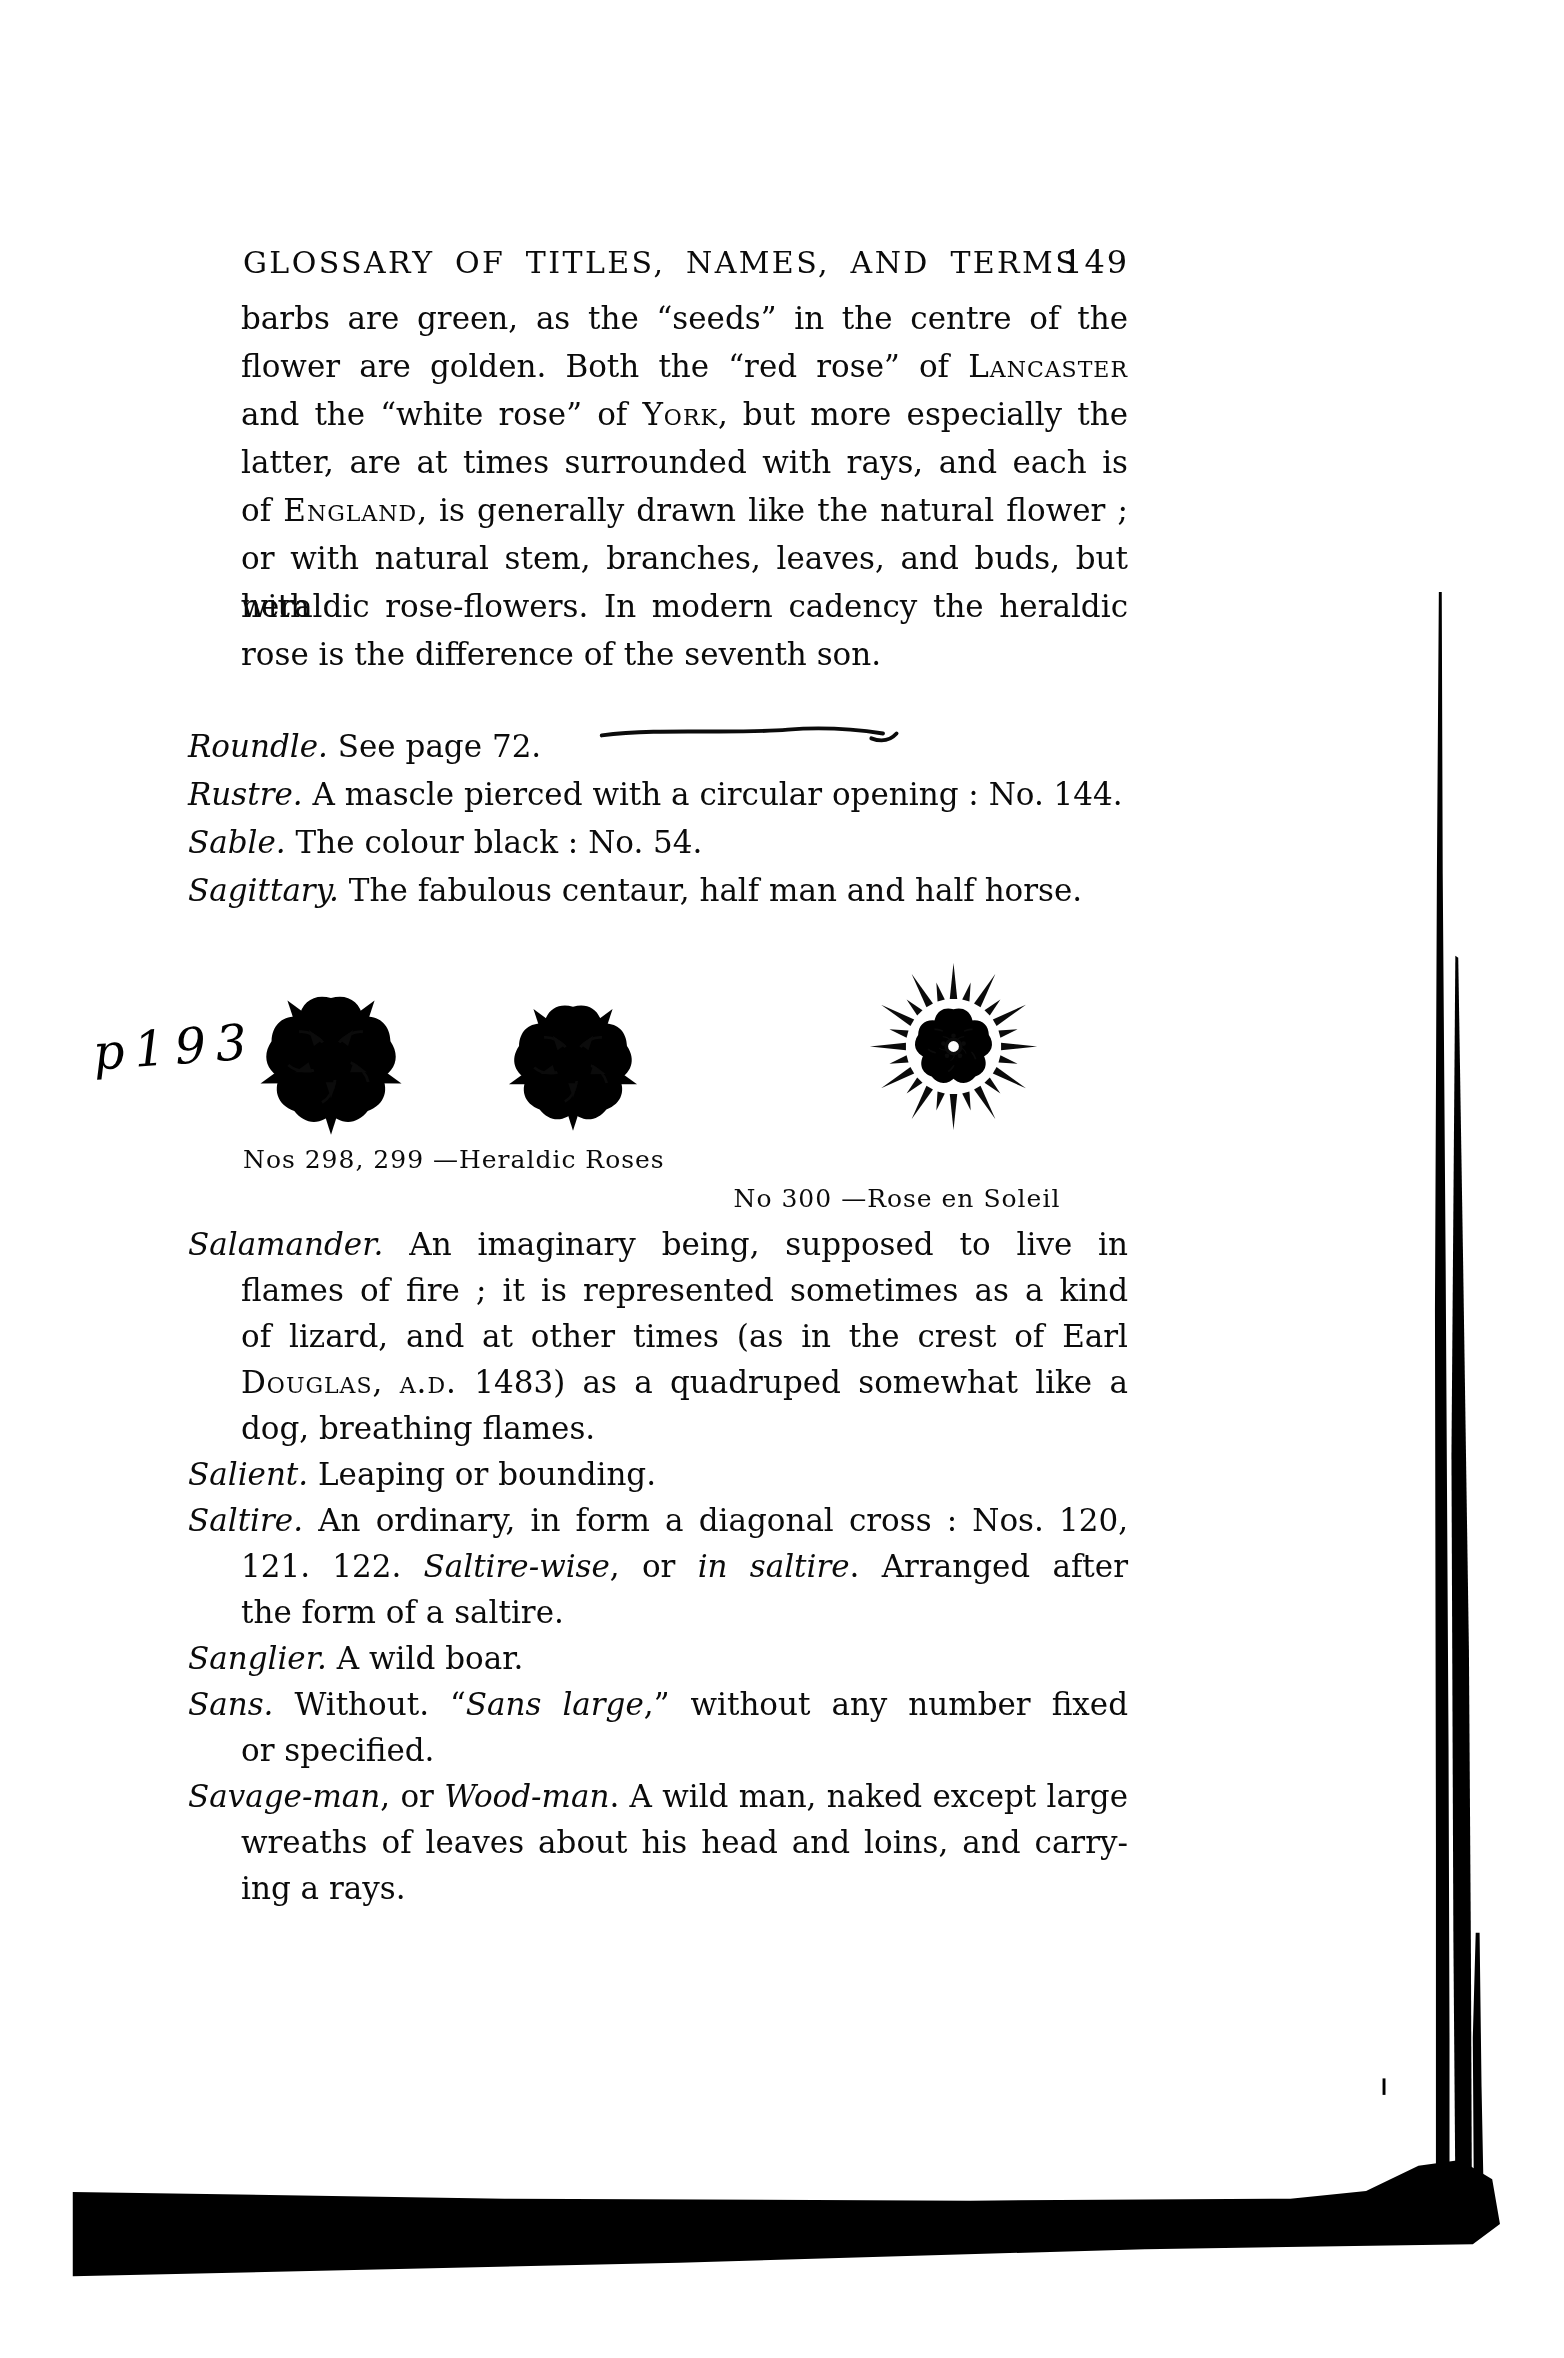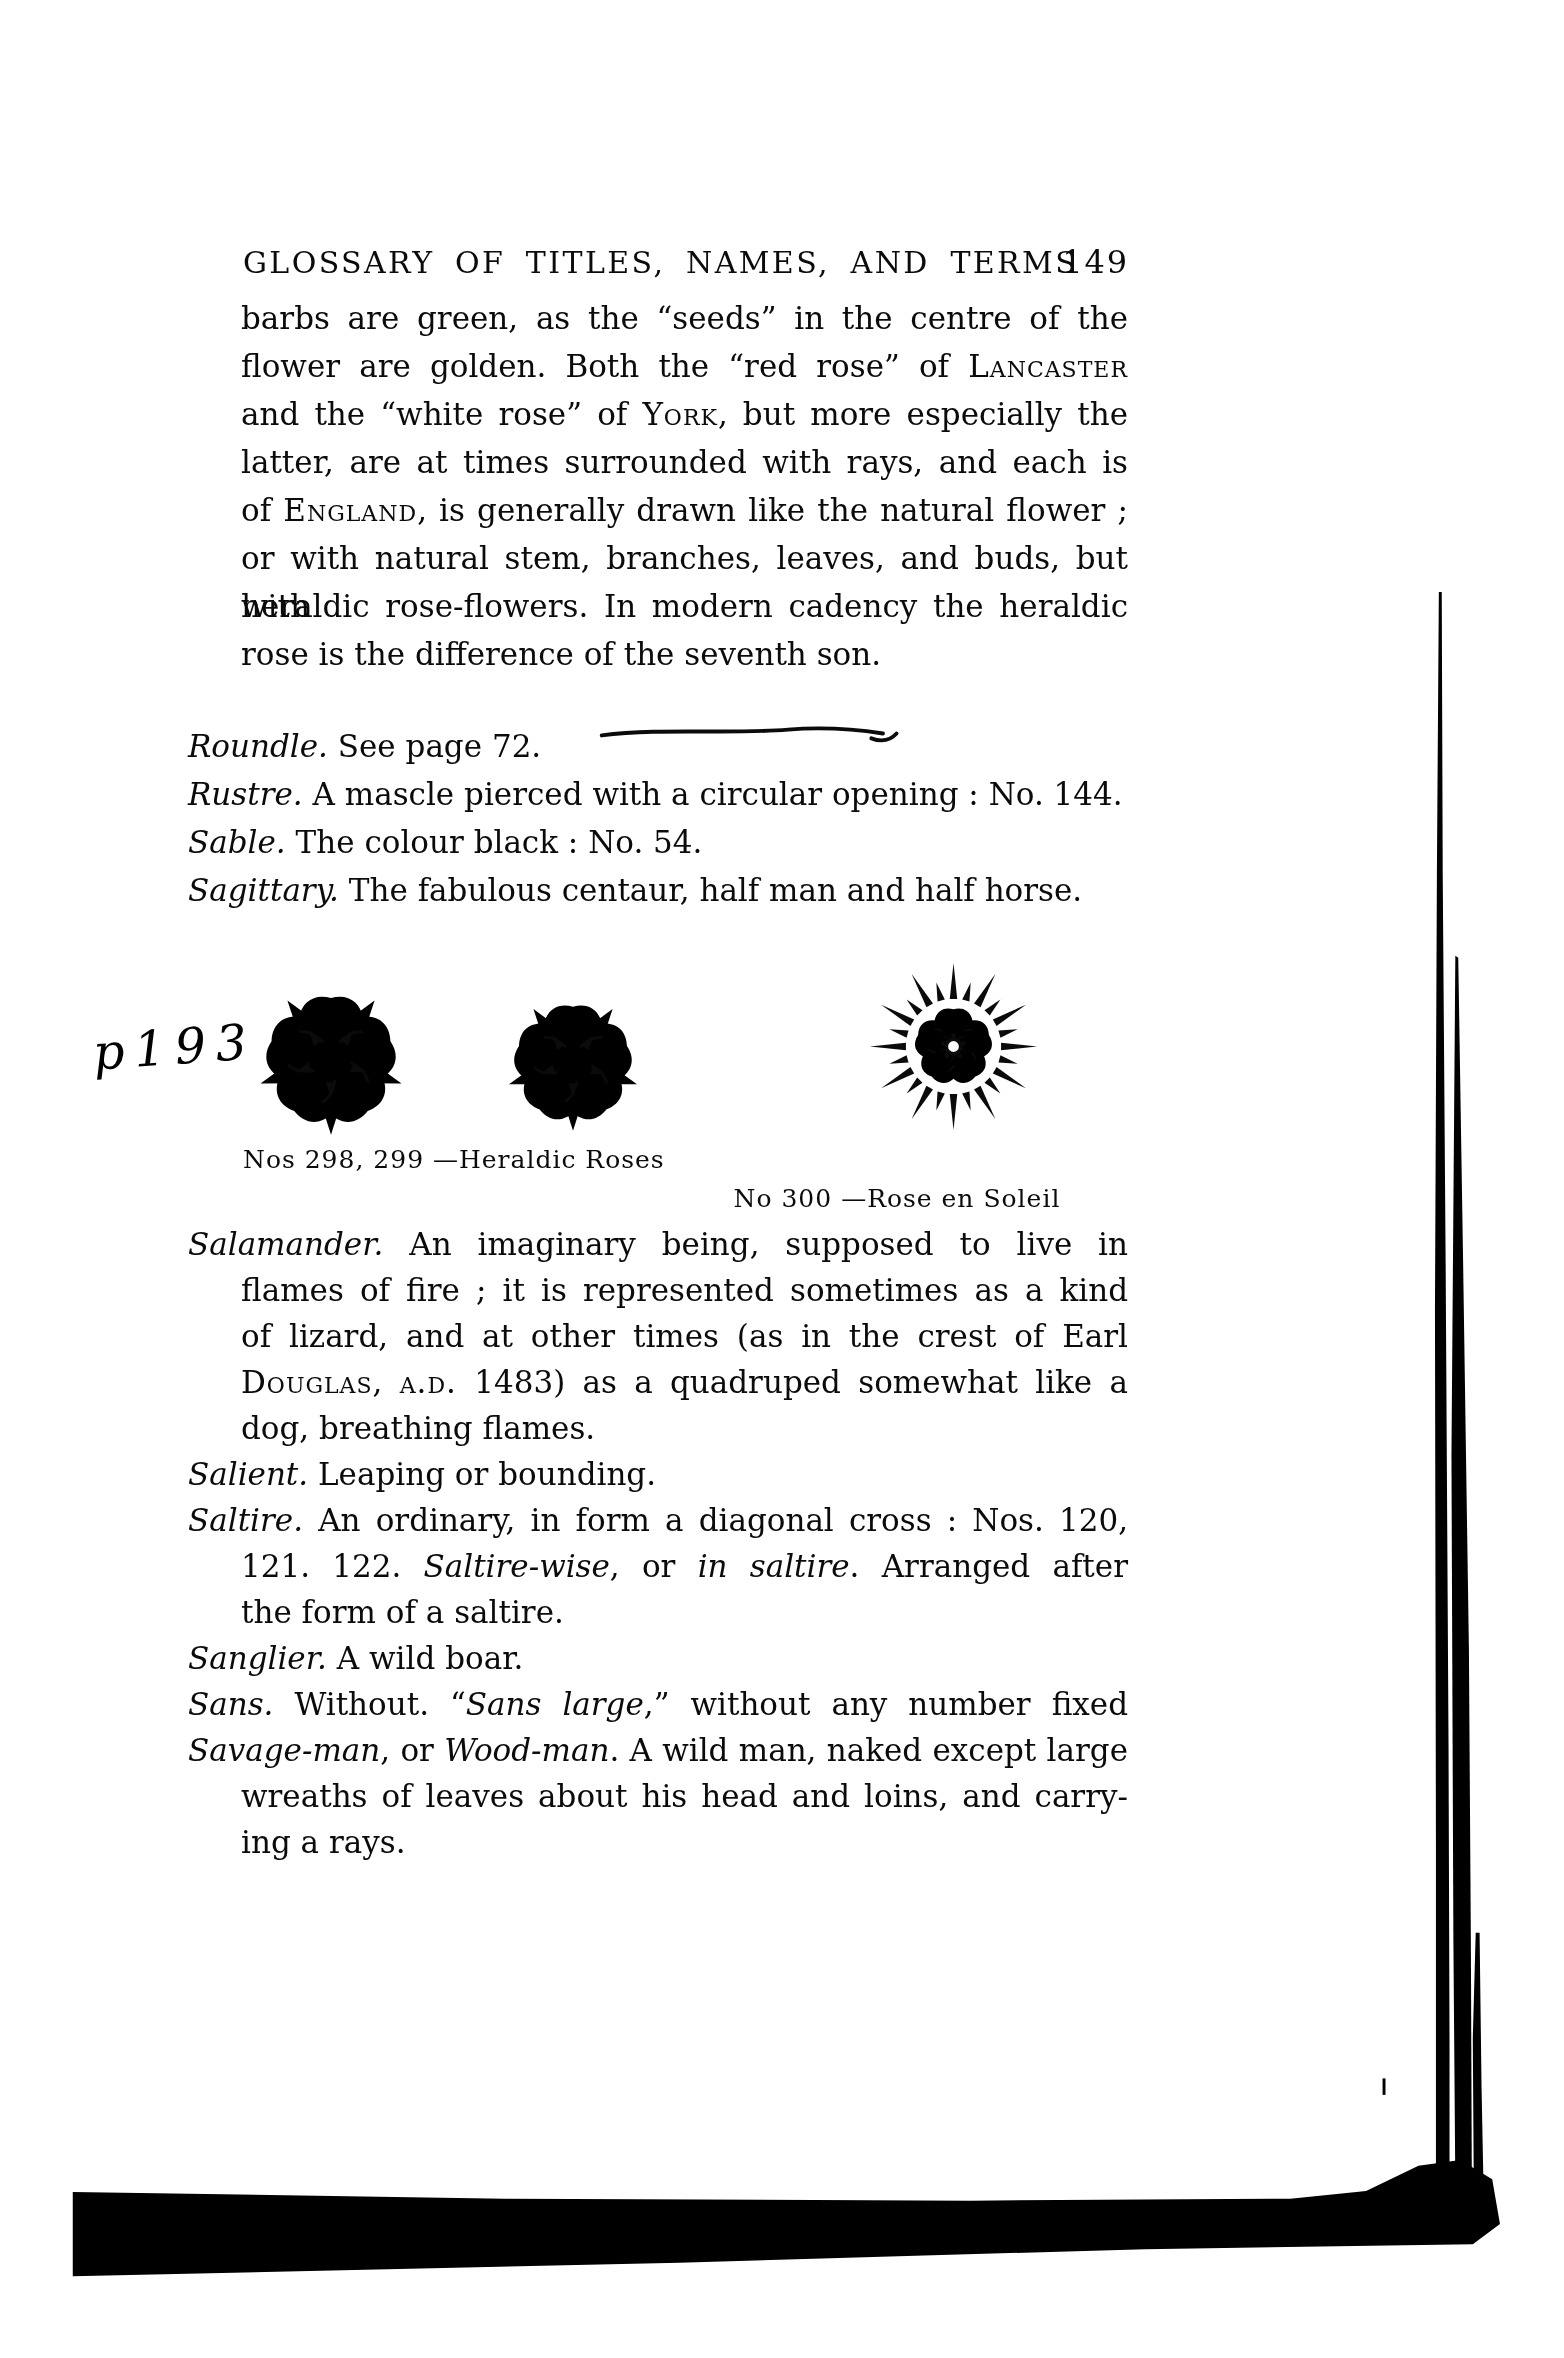--- a/index.html
+++ b/index.html
@@ -213,20 +213,21 @@
     <div class="line j"><span class="seg-p">flames of fire ; it is represented sometimes as a kind</span></div>
     <div class="line j"><span class="seg-p">of lizard, and at other times (as in the crest of Earl</span></div>
     <div class="line j"><span class="seg-sc">Douglas</span><span class="seg-p">, </span><span class="seg-sc">a.d.</span><span class="seg-p"> 1483) as a quadruped somewhat like a</span></div>
     <div class="line"><span class="seg-p">dog, breathing flames.</span></div>
     <div class="line hang"><span class="seg-i">Salient.</span><span class="seg-p">  Leaping or bounding.</span></div>
     <div class="line hang j"><span class="seg-i">Saltire.</span><span class="seg-p">  An ordinary, in form a diagonal cross : Nos. 120,</span></div>
     <div class="line j"><span class="seg-p">121. 122.   </span><span class="seg-i">Saltire-wise</span><span class="seg-p">, or </span><span class="seg-i">in saltire</span><span class="seg-p">.   Arranged after</span></div>
     <div class="line"><span class="seg-p">the form of a saltire.</span></div>
     <div class="line hang"><span class="seg-i">Sanglier.</span><span class="seg-p">  A wild boar.</span></div>
     <div class="line hang j"><span class="seg-i">Sans.</span><span class="seg-p">  Without.   “</span><span class="seg-i">Sans large</span><span class="seg-p">,” without any number fixed</span></div>
+    <div class="line"><span class="seg-p">or specified.</span></div>
     <div class="line hang j"><span class="seg-i">Savage-man</span><span class="seg-p">, or </span><span class="seg-i">Wood-man</span><span class="seg-p">.  A wild man, naked except large</span></div>
     <div class="line j"><span class="seg-p">wreaths of leaves about his head and loins, and carry-</span></div>
     <div class="line"><span class="seg-p">ing a rays.</span></div>
   </div>
 
   <svg class="artifacts" viewBox="0 0 1612 2430" width="1564" height="2358">
     <g>
       <polygon points="1483,610 1486,610 1487,900 1490,1300 1493,1800 1494,2100 1494,2250 1480,2252 1480,1900 1479,1350 1481,900"></polygon>
       <polygon points="1500,985 1503,987 1508,1300 1514,1700 1516,2000 1517,2250 1500,2252 1498,2000 1496,1500"></polygon>
       <polygon points="1521,1992 1525,1992 1527,2150 1529,2252 1519,2252 1518,2100"></polygon>

